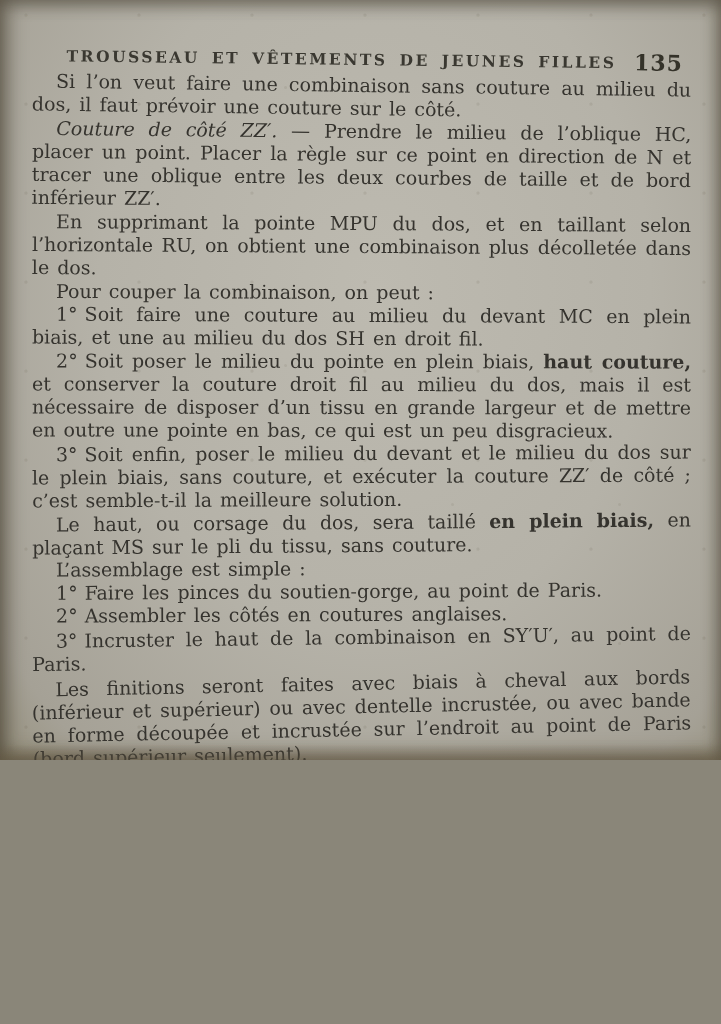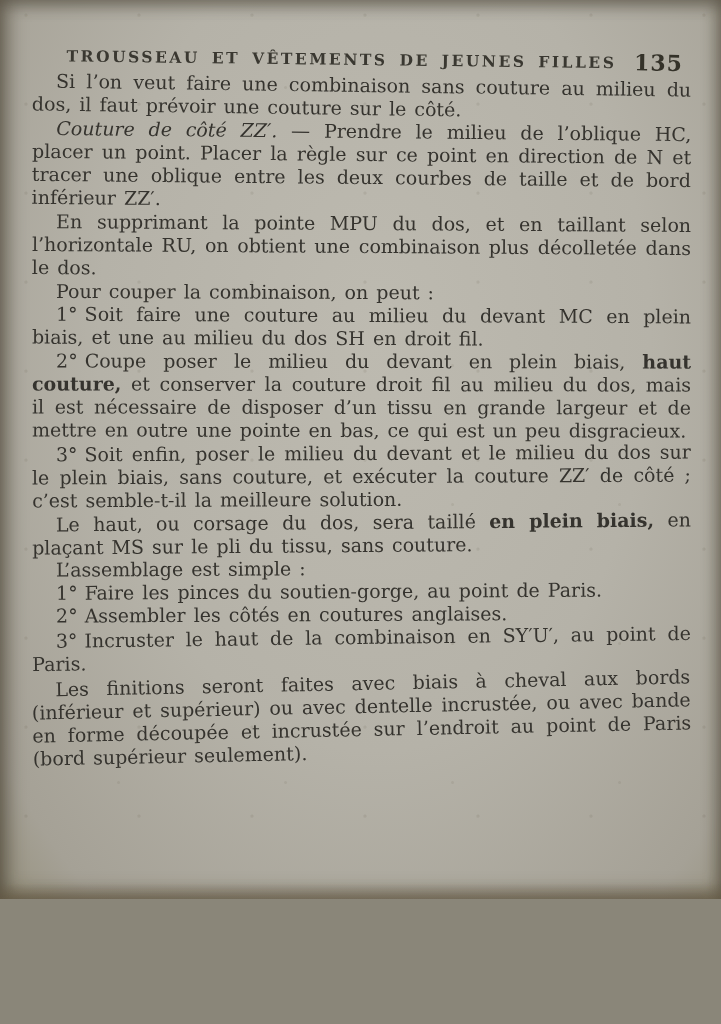--- a/index.html
+++ b/index.html
@@ -3,21 +3,21 @@
 <meta charset="utf-8">
 <style>
   html, body {
     margin: 0;
     padding: 0;
     background: #8a8679;
   }
   .page {
     position: relative;
     width: 721px;
-    height: 899px;
+    height: 760px;
     overflow: hidden;
     color: #35332e;
     font-family: "DejaVu Serif", serif;
     background-image:
       radial-gradient(circle at 23% 17%, rgba(75,65,45,0.10) 0 1px, transparent 2.2px),
       radial-gradient(circle at 71% 63%, rgba(75,65,45,0.09) 0 1px, transparent 2px),
       radial-gradient(ellipse at 52% 38%, #bdbab0 0%, #b5b2a8 52%, #a5a196 88%, #97927f 100%);
     background-size: 113px 89px, 167px 139px, 100% 100%;
     box-shadow:
       inset 10px 0 18px rgba(62,56,42,0.38),
@@ -129,21 +129,21 @@
     <p class="body indent p-couture"><span class="i">Couture de côté ZZ′.</span><span> — </span><span>Prendre le milieu de l’oblique HC, placer un point. Placer la règle sur ce point en direction de N et tracer une oblique entre les deux courbes de taille et de bord inférieur ZZ′.</span></p>
 
     <p class="body indent p-supprimant">En supprimant la pointe MPU du dos, et en taillant selon l’horizontale RU, on obtient une combinaison plus décolletée dans le dos.</p>
 
 
 
     <p class="body indent p-pourcouper">Pour couper la combinaison, on peut :</p>
 
     <p class="body indent p-item1"><span class="marker">1°</span><span>Soit faire une couture au milieu du devant MC en plein biais, et une au milieu du dos SH en droit fil.</span></p>
 
-    <p class="body indent p-item2"><span class="marker">2°</span><span>Coupe poser le milieu du devant en plein biais, </span><span class="b">haut couture,</span><span> et conserver la couture droit fil au milieu du dos, mais il est nécessaire de disposer d’un tissu en grande largeur et de mettre en outre une pointe en bas, ce qui est un peu disgracieux.</span></p>
+    <p class="body indent p-item2"><span class="marker">2°</span><span>Soit poser le milieu du pointe en plein biais, </span><span class="b">haut couture,</span><span> et conserver la couture droit fil au milieu du dos, mais il est nécessaire de disposer d’un tissu en grande largeur et de mettre en outre une pointe en bas, ce qui est un peu disgracieux.</span></p>
 
     <p class="body indent p-item3"><span class="marker">3°</span><span>Soit enfin, poser le milieu du devant et le milieu du dos sur le plein biais, sans couture, et exécuter la couture ZZ′ de côté ; c’est semble-t-il la meilleure solution.</span></p>
 
     <p class="body indent p-lehaut"><span>Le haut, ou corsage du dos, sera taillé </span><span class="b">en plein biais,</span><span> en plaçant MS sur le pli du tissu, sans couture.</span></p>
 
     <p class="body indent p-assemblage">L’assemblage est simple :</p>
 
     <p class="body indent p-asm1"><span class="marker">1°</span><span>Faire les pinces du soutien-gorge, au point de Paris.</span></p>
 
     <p class="body indent p-asm2"><span class="marker">2°</span><span>Assembler les côtés en coutures anglaises.</span></p>

